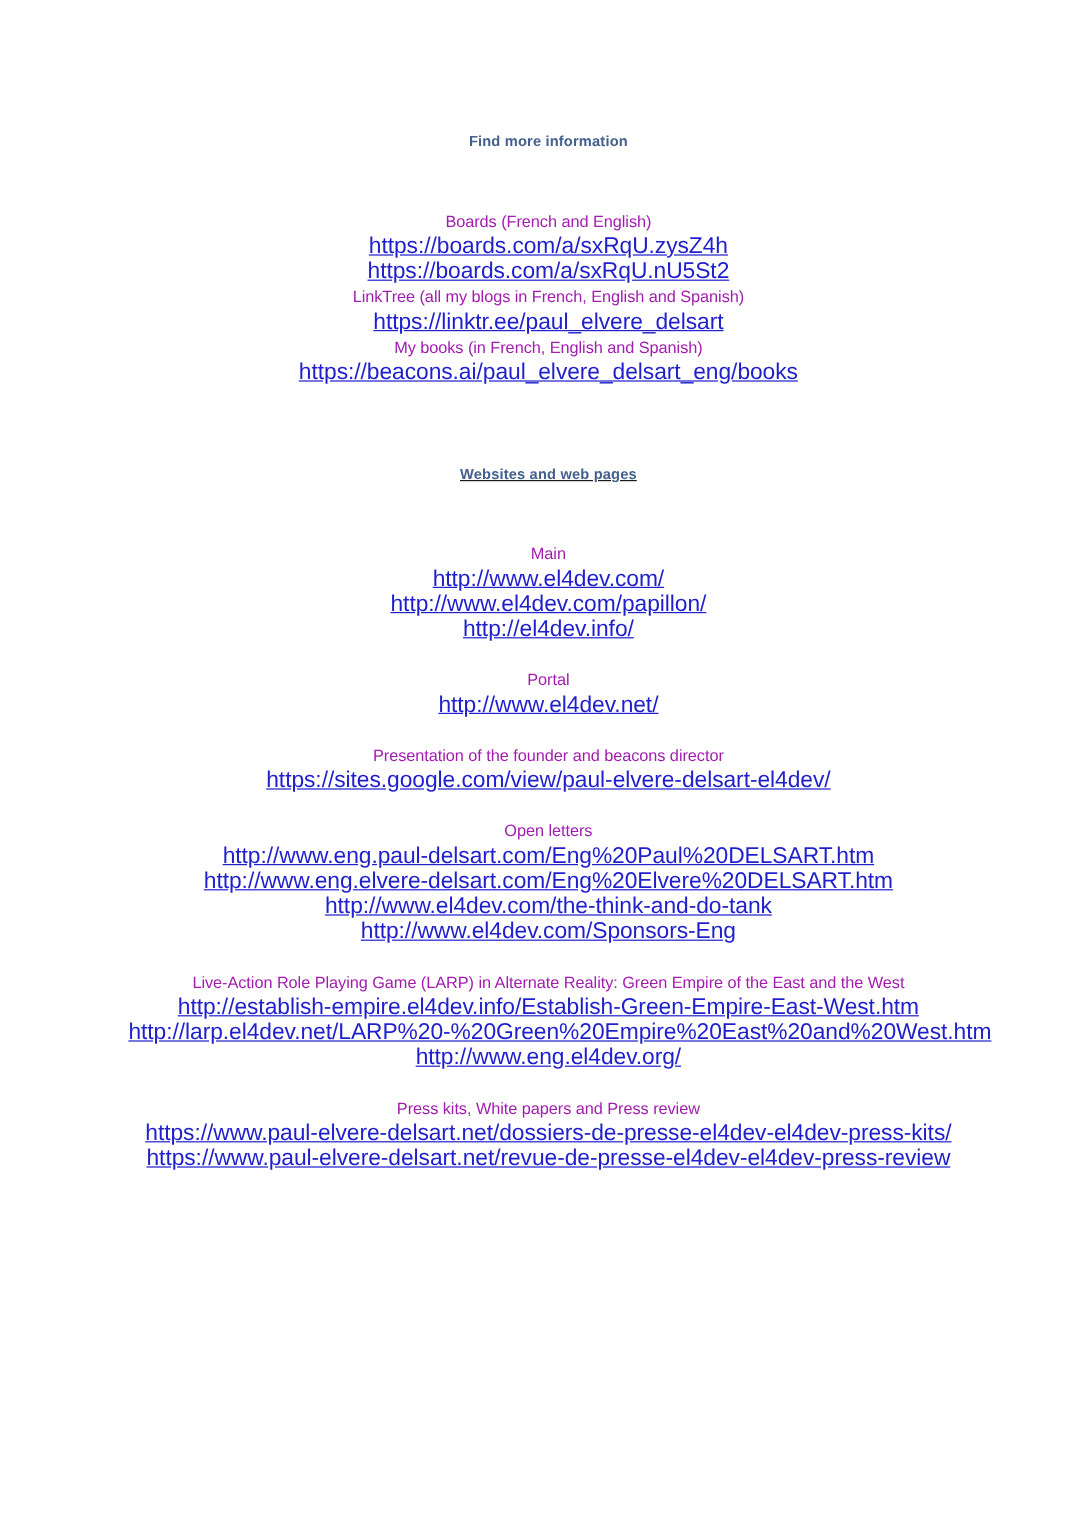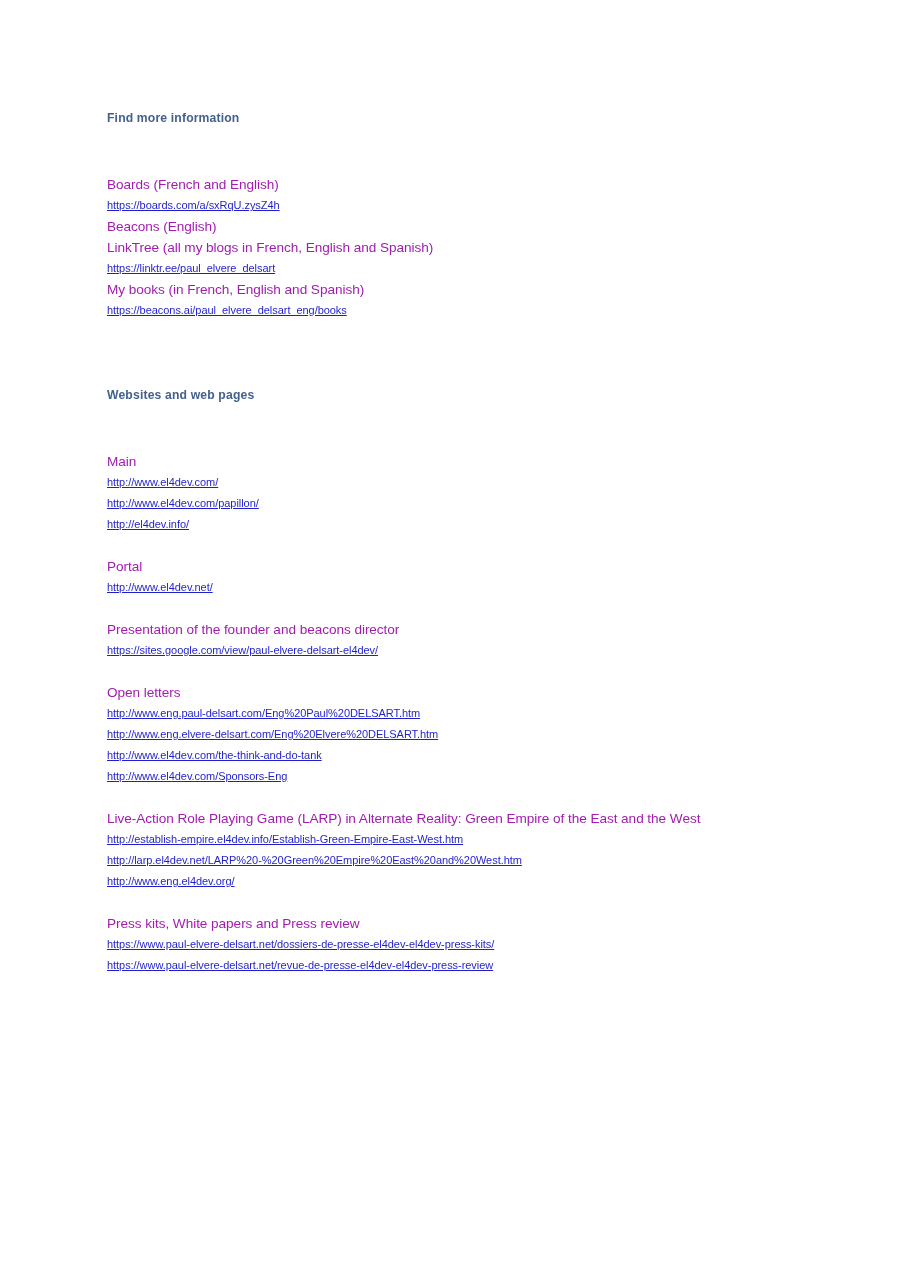--- a/index.html
+++ b/index.html
@@ -14,54 +14,56 @@
     color: #1a1a1a;
     -webkit-font-smoothing: antialiased;
   }
   .page {
     position: relative;
     width: 787px;
     height: 1280px;
     background: #ffffff;
     box-sizing: border-box;
     padding: 108px 0 0 107px;
+    text-align: center;
   }
   .doc-body {
     width: 700px;
   }
   h2.section-heading {
     font-size: 12.2px;
     font-weight: bold;
     color: #44618c;
     letter-spacing: 0.15px;
     margin: 0;
     padding: 0;
     line-height: 20px;
   }
   .heading-block {
     margin: 0 0 46px 0;
   }
   .heading-block.second {
     margin-top: 64px;
+    text-decoration: underline;
   }
   .group {
     margin: 0 0 21px 0;
   }
   .group:last-child {
     margin-bottom: 0;
   }
   .line {
     font-size: 13.6px;
     line-height: 21px;
     white-space: nowrap;
     color: #a21caf;
     letter-spacing: -0.05px;
   }
   a.link {
-    font-size: 11px;
+    font-size: 19px;
     line-height: 21px;
     color: #1f1fcd;
     text-decoration: underline;
     text-underline-offset: 1px;
     white-space: nowrap;
     display: block;
     letter-spacing: -0.05px;
   }
 </style>
 </head>
@@ -70,21 +72,21 @@
 <div class="page">
   <div class="doc-body">
 
     <div class="heading-block">
       <h2 class="section-heading">Find more information</h2>
     </div>
 
     <div class="group">
       <div class="line">Boards (French and English)</div>
       <a class="link" href="#">https://boards.com/a/sxRqU.zysZ4h</a>
-      <div class="line">Beacons (English)</div>
+      <a class="link" href="#">https://boards.com/a/sxRqU.nU5St2</a>
       <div class="line">LinkTree (all my blogs in French, English and Spanish)</div>
       <a class="link" href="#">https://linktr.ee/paul_elvere_delsart</a>
       <div class="line">My books (in French, English and Spanish)</div>
       <a class="link" href="#">https://beacons.ai/paul_elvere_delsart_eng/books</a>
     </div>
 
     <div class="heading-block second">
       <h2 class="section-heading">Websites and web pages</h2>
     </div>
 

